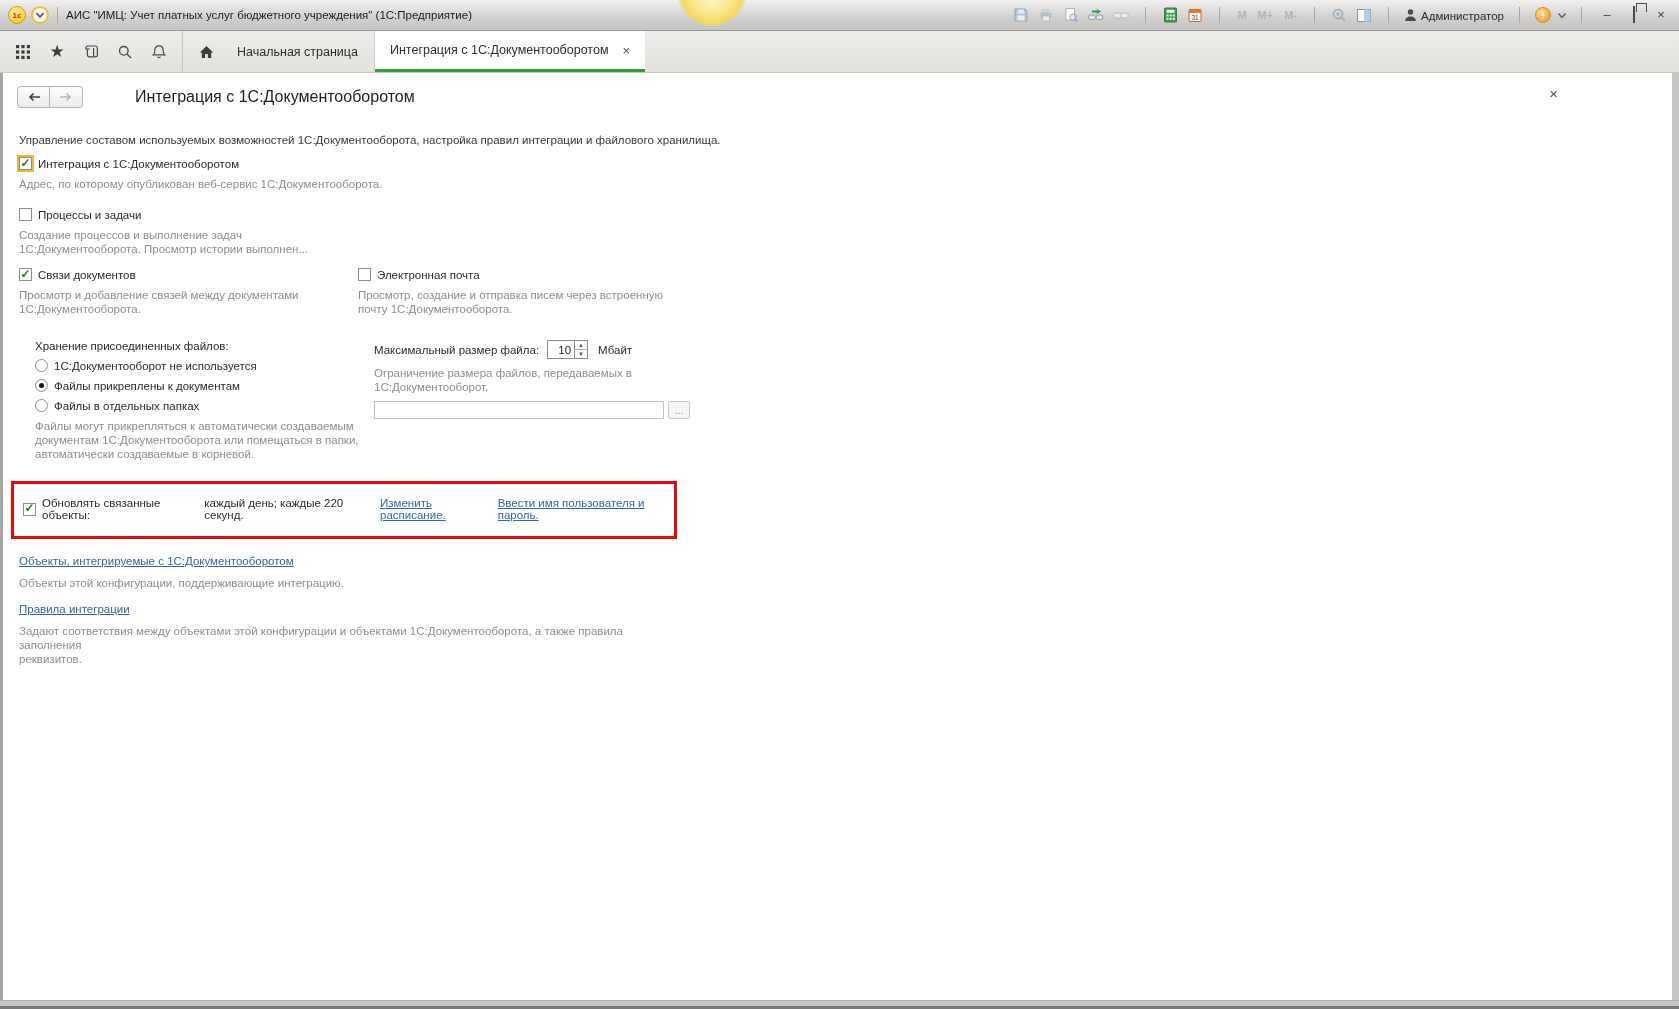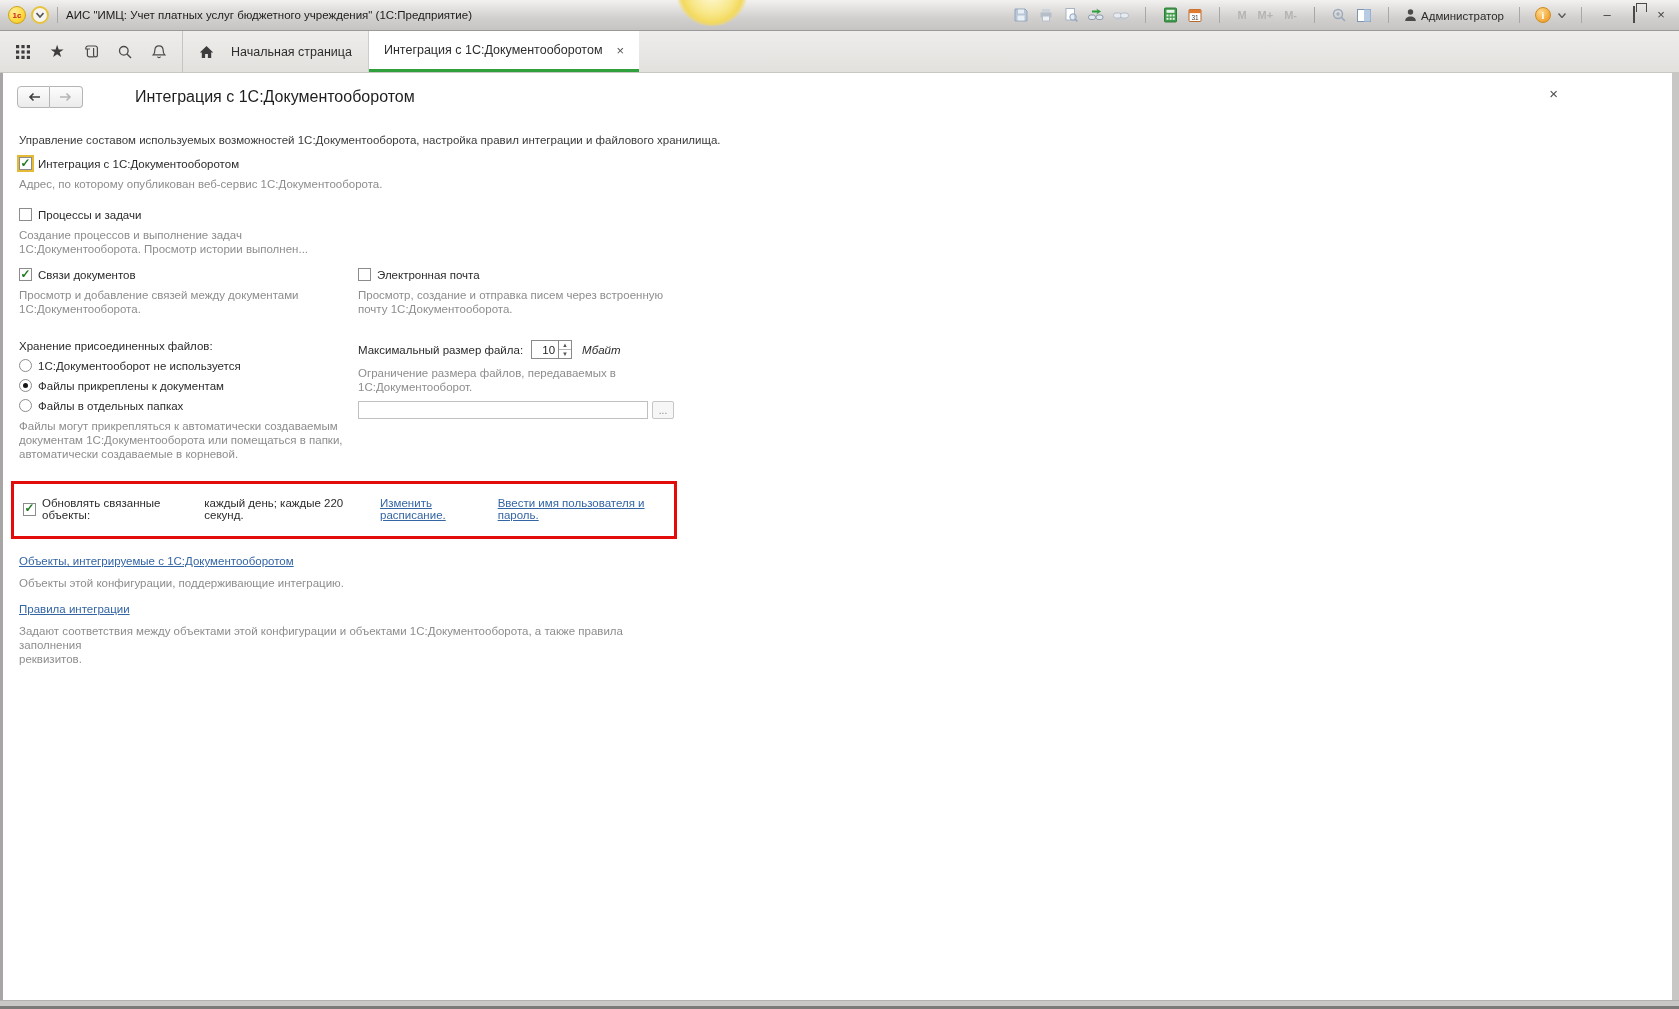--- a/index.html
+++ b/index.html
@@ -29,21 +29,21 @@
   .restore-glyph { width:9px; height:8px; border:1px solid #4a4a4a; position:relative; background:transparent; margin-top:2px; }
   .restore-glyph::before { content:""; position:absolute; left:2px; top:-4px; width:9px; height:8px; border:1px solid #4a4a4a; border-bottom:none; }
 
   
   .tabbar { height:42px; background:linear-gradient(#eeedeb, #e3e1de); border-bottom:1px solid #c9c7c4; display:flex; align-items:stretch; flex:none; }
   .strip-icons { display:flex; align-items:center; padding:0 6px; }
   .strip-btn { width:34px; height:100%; display:flex; align-items:center; justify-content:center; }
   .star-glyph { font-size:17px; color:#3d3d3d; line-height:1; }
   .vsep { width:1px; background:#c6c4c1; }
   .tab { display:flex; align-items:center; font-size:12.5px; color:#2d2d2d; padding:0 16px; white-space:nowrap; }
-  .tab-home { gap:17px; border-right:1px solid #cfcdca; }
+  .tab-home { gap:23px; border-right:1px solid #cfcdca; }
   .tab-active { background:#fff; border-bottom:3px solid var(--green,#2fa03c); gap:12px; padding:0 15px; }
   .tab-close { font-size:13px; color:#555; margin-left:2px; }
 
   
   .main { flex:1; background:#fff; border-left:3px solid #a8a6a4; border-right:7px solid #c9c7c5; position:relative; overflow:hidden; }
   .footer-strip { height:9px; flex:none; background:#c9c7c5; border-top:1px solid #b3b1af; border-bottom:3px solid #7c7a78; }
 
   .form-close { position:absolute; top:13px; right:114px; font-size:15px; color:#4e4e4e; line-height:1; }
 
   .hdr { display:flex; align-items:center; margin:12px 0 0 14px; height:24px; }
@@ -69,30 +69,30 @@
 
   .main-chk { margin-top:11px; }
   .url-row { margin-top:7px; display:flex; align-items:center; }
   .url-input { margin-left:6px; width:616px; height:18px; border:1px solid #7b7b7b; font-family:"Liberation Sans",sans-serif;
     font-size:11.5px; color:#1f1f1f; padding:0 4px; }
   .hint { margin-top:8px; color:#8d8d8d; }
 
   .grid2 { display:grid; grid-template-columns:339px auto; }
   .features { margin-top:18px; }
   .feat-r2 { margin-top:12px; }
-  .storage { margin-top:24px; }
+  .storage { margin-top:24px;margin-left:16px; }
   .sec-label { color:#2b2b2b; }
   .radio-row { display:flex; align-items:center; margin-top:7px; }
   .size-row { display:flex; align-items:center; }
   .spinner { display:flex; margin-left:8px; border:1px solid #8a8a8a; height:19px; }
   .spin-val { width:26px; border:none; text-align:right; padding-right:3px; font-size:11.5px; font-family:"Liberation Sans",sans-serif; color:#1f1f1f; }
   .spin-arrows { width:13px; border-left:1px solid #8a8a8a; display:flex; flex-direction:column; }
   .spin-up,.spin-dn { flex:1; display:flex; align-items:center; justify-content:center; font-size:6px; color:#555; line-height:1; }
   .spin-up { border-bottom:1px solid #b5b5b5; }
-  .unit { margin-left:10px; color:#2b2b2b;font-style:italic; }
+  .unit { margin-left:10px; color:#2b2b2b; }
   .folder-label { margin-top:20px; color:#8d8d8d; }
   .folder-row { margin-top:7px; display:flex; align-items:center; }
   .folder-input { width:290px; height:18px; border:1px solid #c0c0c0; background:#fff; }
   .browse-btn { margin-left:4px; width:22px; height:18px; border:1px solid #c6c6c6; background:#f6f6f6; color:#8a8a8a;
     font-size:10px; display:flex; align-items:center; justify-content:center; border-radius:2px; }
 
   .sync-box { margin:20px 0 0 -8px; width:666px; border:3px solid var(--red,#e40b0b); padding:13px 6px 15px 9px;
     display:flex; align-items:center; }
   .sched { margin-left:11px; color:#2b2b2b; }
   a.lnk { color:var(--link,#3465a4); text-decoration:underline; cursor:pointer; }

